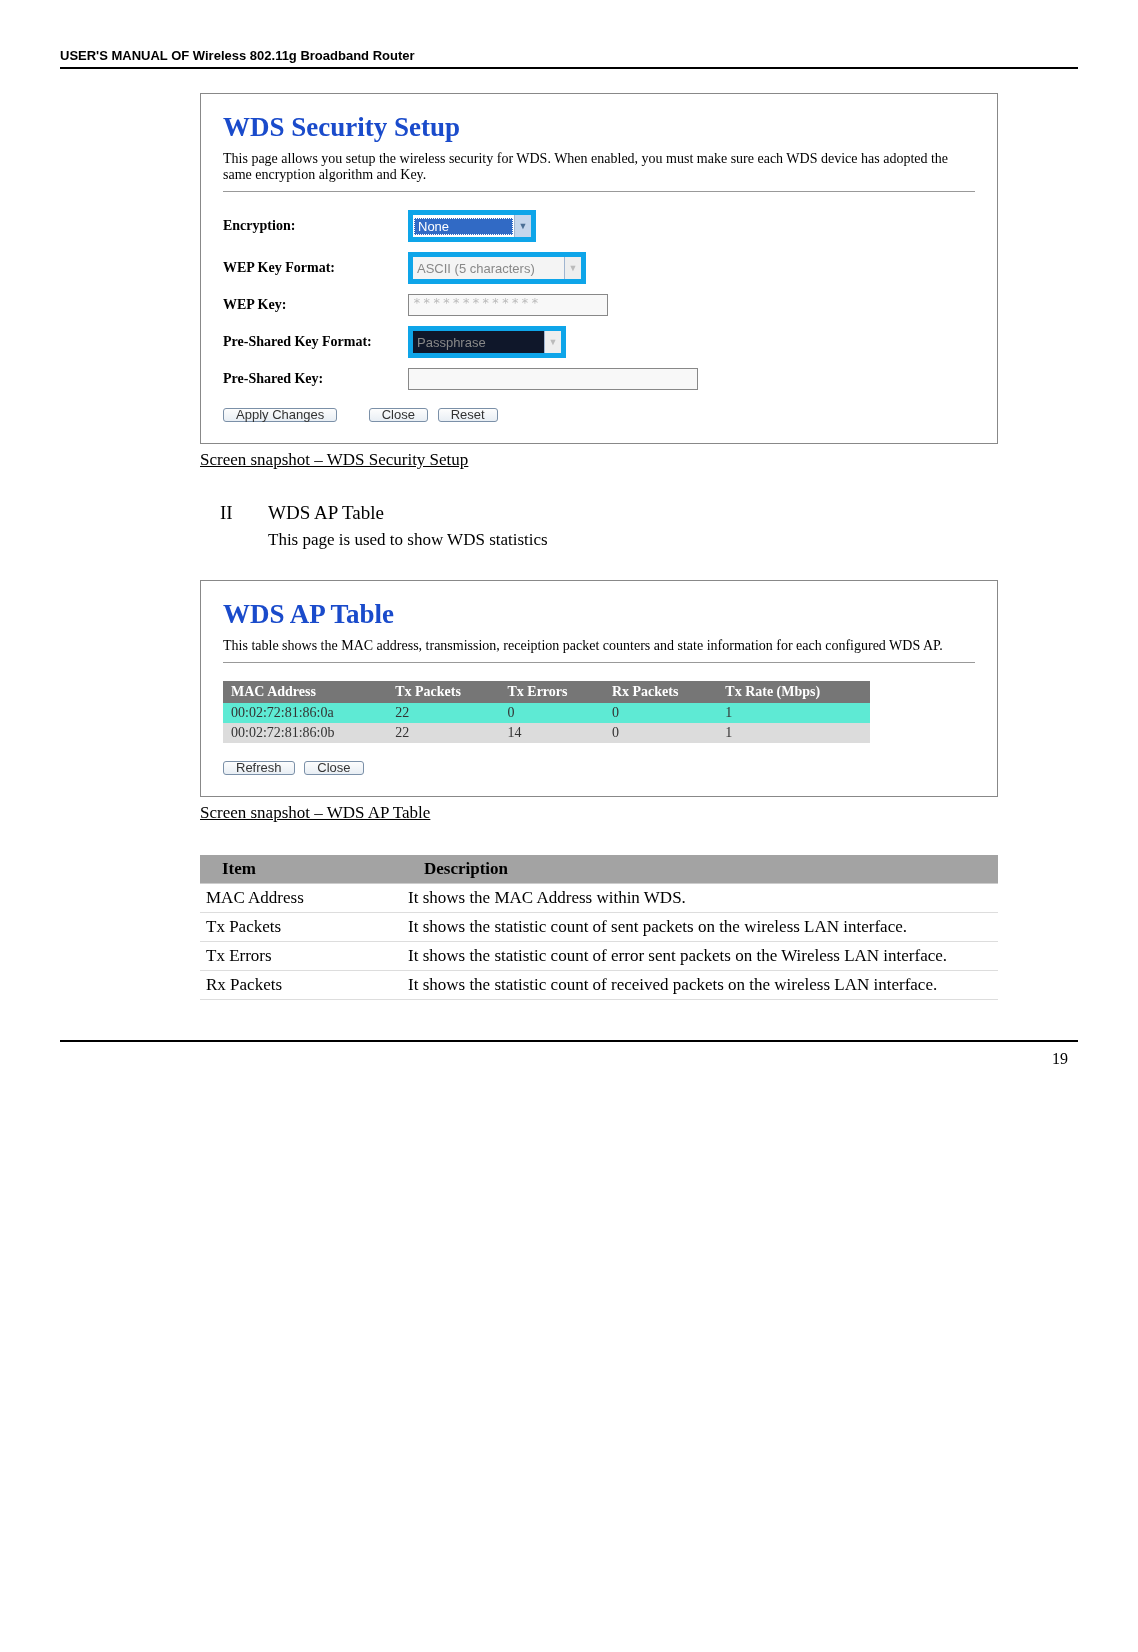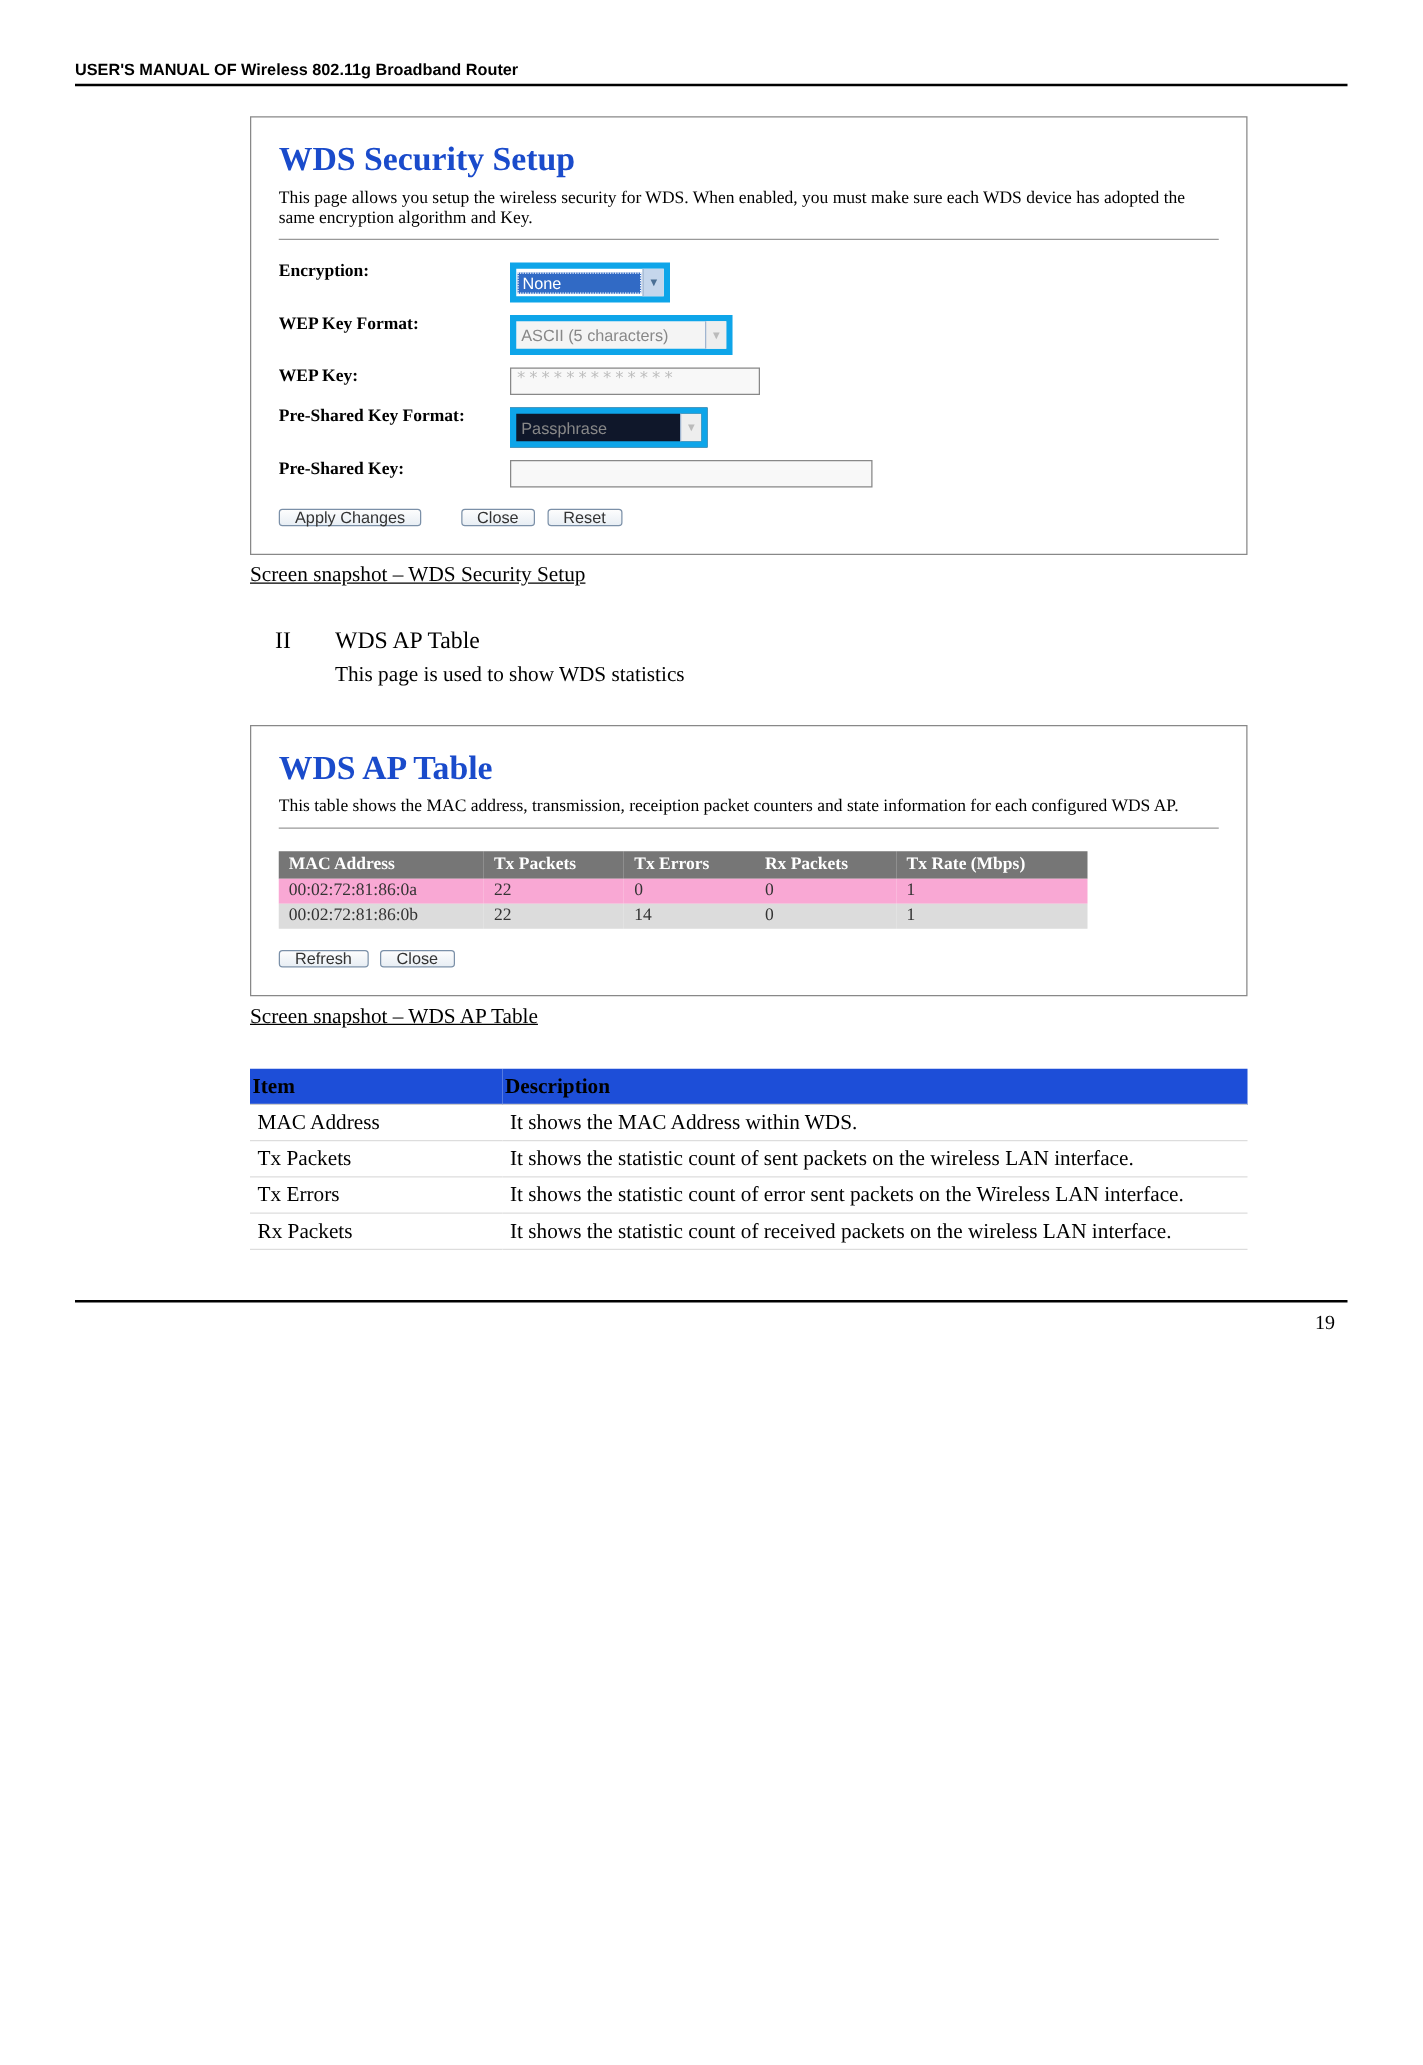--- a/index.html
+++ b/index.html
@@ -42,20 +42,21 @@
   }
   .panel-subtitle {
     font-size: 14px;
     color: #000;
     border-bottom: 1px solid #999;
     padding-bottom: 8px;
     margin-bottom: 18px;
   }
   .form-row {
     display: flex;
+    align-items: center;
     margin-bottom: 10px;
   }
   .form-row label {
     width: 185px;
     font-weight: bold;
     font-size: 14px;
   }
   select, input[type="text"], .mock-input {
     font-family: Arial, sans-serif;
     font-size: 13px;
@@ -151,38 +152,38 @@
   }
   .data-table th {
     background: #767676;
     color: #fff;
     text-align: left;
     padding: 3px 8px;
     font-weight: bold;
     border: none;
   }
   .data-table td {
-    background: #f9a8d4;
+    background: #5eead4;
     color: #333;
     padding: 2px 8px;
     border: none;
   }
   .data-table tr:nth-child(even) td {
     background: #dcdcdc;
   }
   
   .desc-table {
     border-collapse: collapse;
     width: 100%;
     font-size: 17px;
   }
   .desc-table th {
-    background: #1d4ed8;
+    background: #a3a3a3;
     text-align: left;
-    padding: 4px 2px;
+    padding: 4px 22px;
     font-weight: bold;
     border-bottom: 1px solid #ccc;
   }
   .desc-table td {
     padding: 4px 6px;
     vertical-align: top;
     border-bottom: 1px solid #ddd;
   }
   .desc-table td:first-child { width: 190px; }
   .footer-rule {

